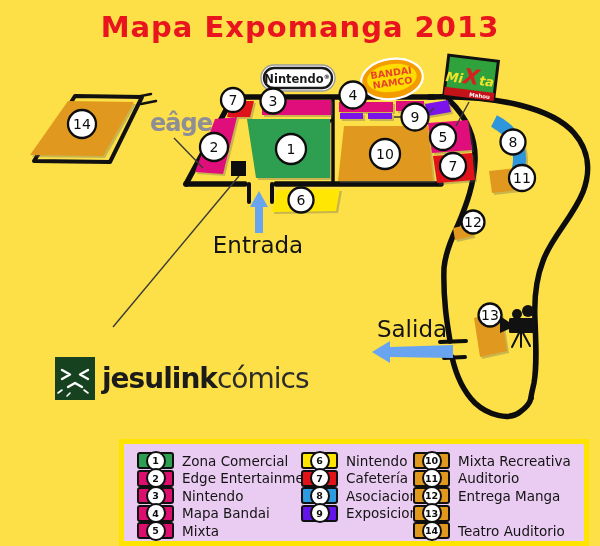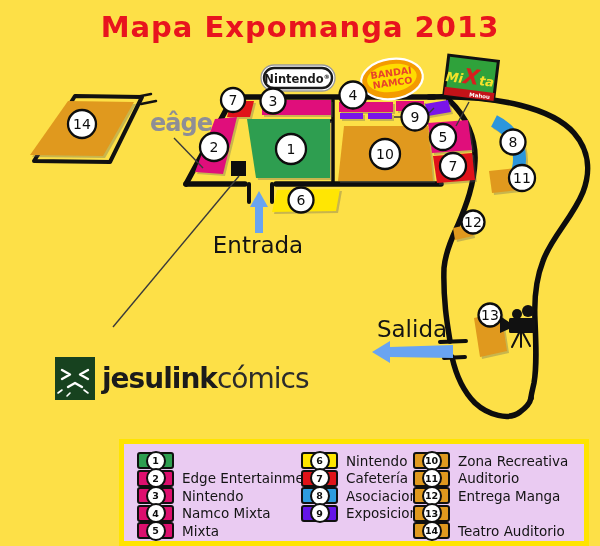--- a/index.html
+++ b/index.html
@@ -197,38 +197,39 @@
     </div>
     <div class="jesu-text"><b>jesulink</b><span>cómics</span></div>
   </div>
 
   <div class="legend">
     <div class="lcol lcol1">
       <div class="litem">
         <span class="chip" style="background: rgb(46, 158, 80);">
             <span class="dot">1</span>
           </span>
+        <span class="lab">Zona Comercial</span>
         </div>
       <div class="litem">
         <span class="chip" style="background: rgb(221, 15, 110);">
             <span class="dot">2</span>
           </span>
         <span class="lab">Edge Entertainment</span>
         </div>
       <div class="litem">
         <span class="chip" style="background: rgb(221, 15, 110);">
             <span class="dot">3</span>
           </span>
         <span class="lab">Nintendo</span>
         </div>
       <div class="litem">
         <span class="chip" style="background: rgb(221, 15, 110);">
             <span class="dot">4</span>
           </span>
-        <span class="lab">Namco Mixta</span>
+        <span class="lab">Mapa Bandai</span>
         </div>
       <div class="litem">
         <span class="chip" style="background: rgb(221, 15, 110);">
             <span class="dot">5</span>
           </span>
         <span class="lab">Mixta</span>
         </div>
     </div>
     <div class="lcol lcol2">
       <div class="litem">
@@ -254,21 +255,21 @@
             <span class="dot">9</span>
           </span>
         <span class="lab">Exposiciones</span>
         </div>
     </div>
     <div class="lcol lcol3">
       <div class="litem">
         <span class="chip" style="background: rgb(224, 153, 30);">
             <span class="dot">10</span>
           </span>
-        <span class="lab">Zona Recreativa</span>
+        <span class="lab">Mixta Recreativa</span>
         </div>
       <div class="litem">
         <span class="chip" style="background: rgb(224, 153, 30);">
             <span class="dot">11</span>
           </span>
         <span class="lab">Auditorio</span>
         </div>
       <div class="litem">
         <span class="chip" style="background: rgb(224, 153, 30);">
             <span class="dot">12</span>

